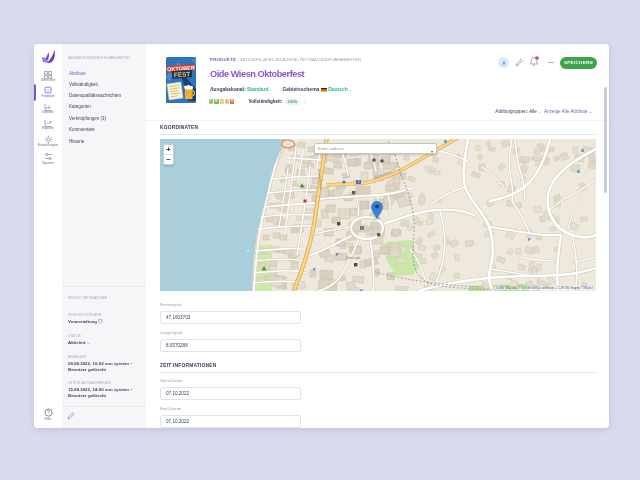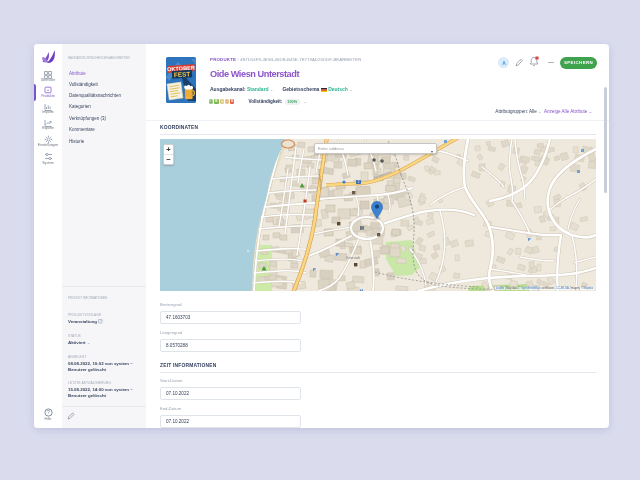--- a/index.html
+++ b/index.html
@@ -178,21 +178,21 @@
       <path d="M20.2,33 V40 M22.7,33 V40 M25.2,33 V40" stroke="#e09a28" stroke-width="0.8"></path>
       <path d="M26.5,33.5 C29,33.5 29,38.5 26.5,38.5" fill="none" stroke="#f3b53c" stroke-width="1.2"></path>
       <ellipse cx="22.7" cy="30.7" rx="4.4" ry="1.8" fill="#fff"></ellipse>
       <circle cx="19.5" cy="29.8" r="1.3" fill="#fff"></circle>
         <circle cx="22.5" cy="29.3" r="1.5" fill="#fff"></circle>
         <circle cx="25.5" cy="29.9" r="1.2" fill="#fff"></circle>
     </g>
   </svg>
 
   <div class="bc" style="left:176px;top:13px;"><b>PRODUKTE</b> <span style="color:#c3c8d2">/</span> 4B7D54F9-4E5B-46DB-B45E-7E719AD26DDF-BEARBEITEN</div>
-  <div class="title" style="left:176px;top:25px;">Oide Wiesn Unterstadt</div>
+  <div class="title" style="left:176px;top:25px;">Oide Wiesn Oktoberfest</div>
   <div class="meta" style="left:176px;top:42px;">Ausgabekanal: <span class="tl">Standard</span> <span class="ch">⌄</span><span style="display:inline-block;width:9px;"></span><b>Gebietsschema</b> <svg width="6" height="4.2" viewBox="0 0 6 4.2" style="vertical-align:middle;">
         <rect width="6" height="1.4" fill="#2b2b2b"></rect>
         <rect y="1.4" width="6" height="1.4" fill="#d62718"></rect>
         <rect y="2.8" width="6" height="1.4" fill="#f5c400"></rect>
       </svg> <span class="tl">Deutsch</span> <span class="ch">⌄</span></div>
   <div class="abs" style="left:175px;top:53.5px;display:flex;align-items:center;height:8px;">
     <span class="chip" style="background:#e4f2d6;color:#5a9e3c;border:0.5px solid #9ec97f;">A</span>
       <span class="chip" style="background:#7cb950;color:#fff;">B</span>
       <span class="chip" style="background:#faf3d2;color:#c8a23a;border:0.5px solid #e0cd8a;">C</span>
       <span class="chip" style="background:#fbe9d4;color:#e08a3c;border:0.5px solid #eec79a;">D</span>

